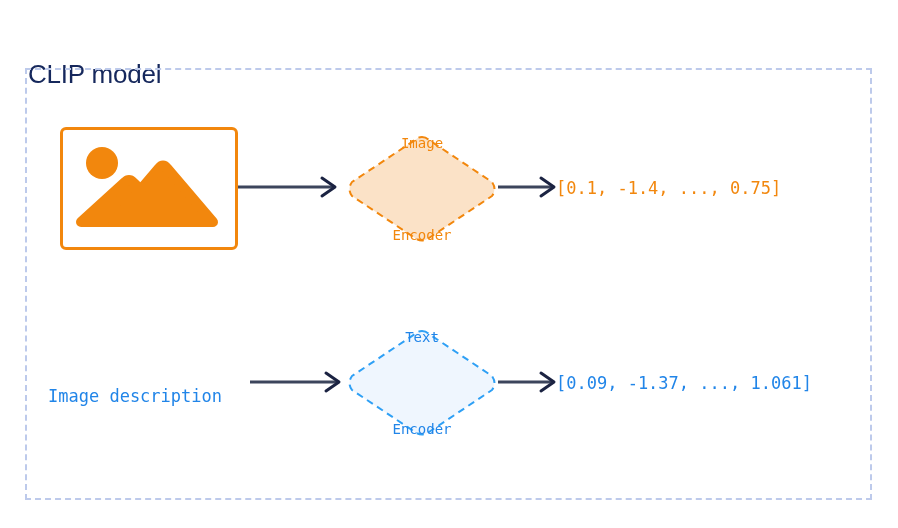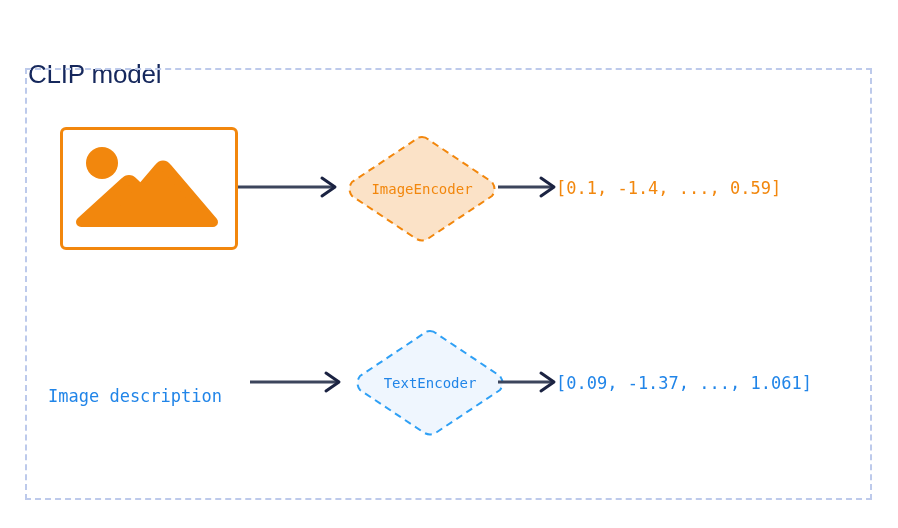--- a/index.html
+++ b/index.html
@@ -66,31 +66,31 @@
     left: 0;
     top: 0;
   }
   .encoder-label {
     position: absolute;
     left: 0;
     top: 0;
     width: 158px;
     height: 112px;
     display: flex;
-    flex-direction: row;
+    flex-direction: column;
     align-items: center;
-    justify-content: center;
+    justify-content: space-between;
     font-family: "DejaVu Sans Mono", "Liberation Mono", monospace;
     font-size: 14px;
     line-height: 20px;
     white-space: pre;
     text-align: center;
   }
   #image-encoder-node { left: 343px; top: 133px; }
-  #text-encoder-node  { left: 351px; top: 327px; }
+  #text-encoder-node  { left: 343px; top: 327px; }
   #image-encoder-label { color: #F2870D; }
   #text-encoder-label  { color: #2185E8; }
 
   
   .arrow {
     position: absolute;
   }
 
   
   .mono-label {
@@ -144,21 +144,21 @@
     <span>Image</span>
     <span>Encoder</span>
   </div>
 </div>
 
 <svg class="arrow" style="left:496px; top:172px;" width="66" height="30">
   <line x1="2" y1="15" x2="56" y2="15" stroke="#3C455C" stroke-width="3"></line>
   <polyline points="45,6 58,15 45,24" fill="none" stroke="#1B2342" stroke-width="3" stroke-linecap="round" stroke-linejoin="round"></polyline>
 </svg>
 
-<div class="mono-label" id="image-embedding-label">[0.1, -1.4, ..., 0.59]</div>
+<div class="mono-label" id="image-embedding-label">[0.1, -1.4, ..., 0.75]</div>
 
 <div class="mono-label" id="image-description-label">Image description</div>
 
 <svg class="arrow" style="left:248px; top:367px;" width="100" height="30">
   <line x1="2" y1="15" x2="90" y2="15" stroke="#3C455C" stroke-width="3"></line>
   <polyline points="78,6 91,15 78,24" fill="none" stroke="#1B2342" stroke-width="3" stroke-linecap="round" stroke-linejoin="round"></polyline>
 </svg>
 
 <div class="encoder-node" id="text-encoder-node">
   <svg width="158" height="112" viewBox="0 0 158 112">

